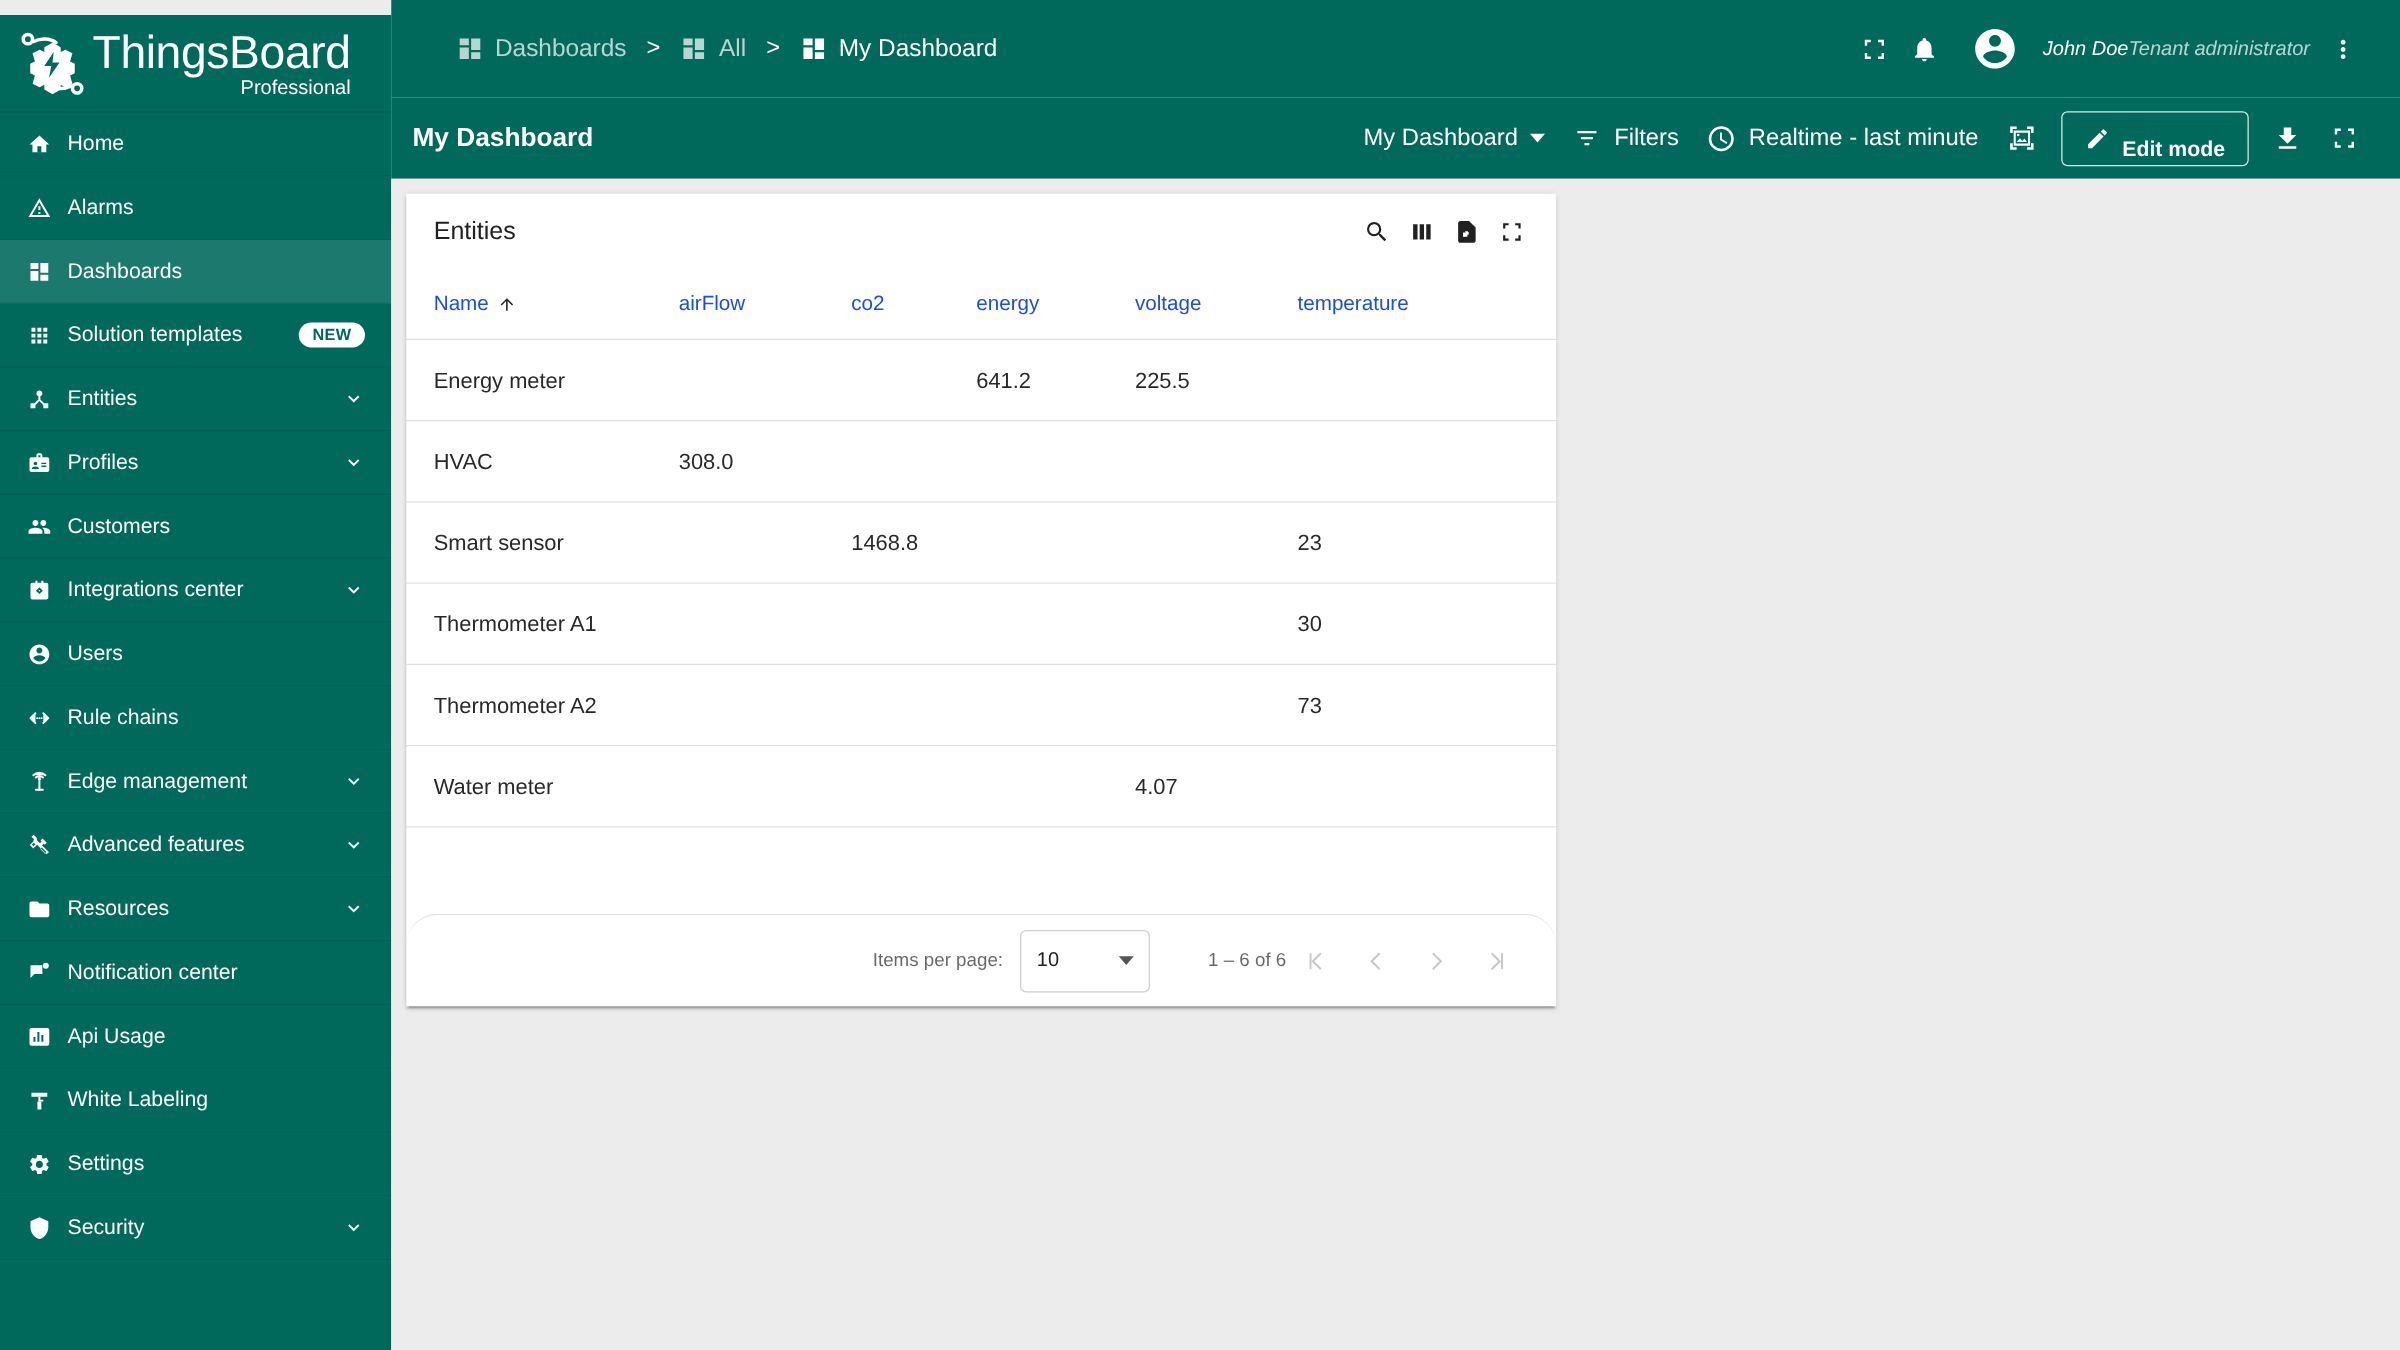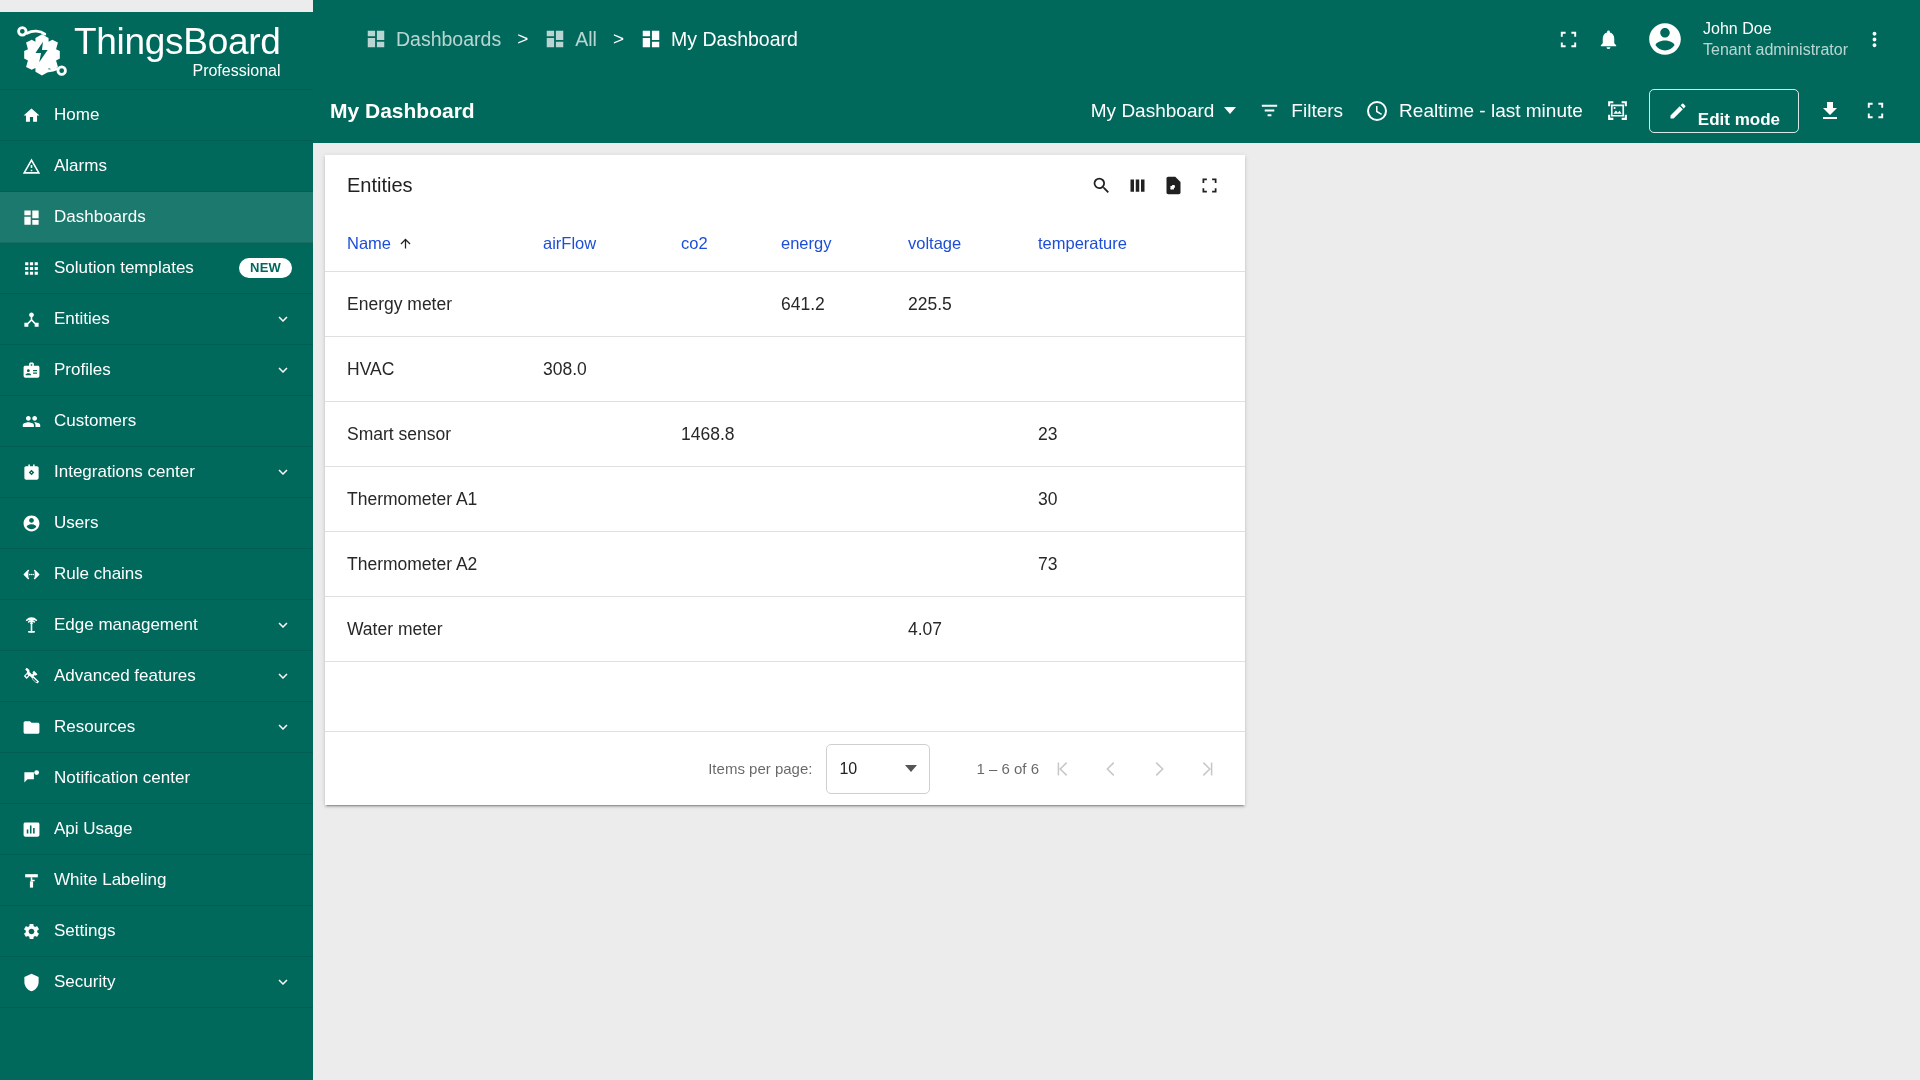--- a/index.html
+++ b/index.html
@@ -54,21 +54,21 @@
   .crumb .c-ico svg { width: 22px; height: 22px; fill: currentColor; display: block; }
   .crumb .c-label { font-size: 19.5px; margin-left: 9px; white-space: nowrap; }
   .crumb.dim { color: rgba(255,255,255,0.72); }
   .crumb-sep { font-size: 19px; color: #fff; margin: 0 16px; }
   .top-right { margin-left: auto; display: flex; align-items: center; }
   .ibtn { width: 40px; height: 40px; display: flex; align-items: center; justify-content: center; cursor: pointer; color: #fff; }
   .ibtn svg { width: 23px; height: 23px; fill: currentColor; display: block; }
   .user { display: flex; align-items: center; margin-left: 18px; margin-right: 6px; cursor: pointer; }
   .avatar { width: 38px; height: 38px; flex: none; }
   .avatar svg { width: 38px; height: 38px; fill: #fff; display: block; }
-  .user-text { margin-left: 19px; display: flex; flex-direction: column; line-height: 21px; }
+  .user-text { margin-left: 19px; display: flex; line-height: 21px; font-style: italic; }
   .user-name { font-size: 16px; color: #fff; }
   .user-role { font-size: 16px; color: rgba(255,255,255,0.72); }
 
   
   .dtoolbar {
     position: absolute; left: 313px; top: 78px; right: 0; height: 65px;
     background: #00695c; color: #fff; display: flex; align-items: center; padding: 0 22px 0 17px;
   }
   .dtitle { font-size: 21px; font-weight: 700; }
   .dt-right { margin-left: auto; display: flex; align-items: center; }
@@ -103,21 +103,21 @@
   .tbody-row { height: 65px; border-bottom: 1px solid rgba(0,0,0,0.12); }
   .tbody-row .cell { font-size: 17.5px; color: #282828; }
   .c-name { width: 196px; } .c-air { width: 138px; } .c-co2 { width: 100px; }
   .c-energy { width: 127px; } .c-voltage { width: 130px; } .c-temp { flex: 1; }
   .sort-ico { width: 15px; height: 15px; margin-left: 7px; }
   .sort-ico svg { width: 15px; height: 15px; fill: #212121; display: block; }
   .filler { flex: 1; }
 
   .paginator {
     height: 74px; border-top: 1px solid rgba(0,0,0,0.12);
-    display: flex; align-items: center; justify-content: flex-end; padding-right: 14px;
+    display: flex; align-items: center; justify-content: flex-end; padding-right: 24px; border-radius: 25px;
   }
   .pg-label { font-size: 15px; color: #00000099; }
   .pg-select {
     width: 104px; height: 50px; border: 1px solid #cfcfcf; border-radius: 5px;
     display: flex; align-items: center; padding: 0 12px; margin-left: 14px; cursor: pointer;
   }
   .pg-select .val { font-size: 16px; color: #212121; }
   .pg-select .tri { margin-left: auto; width: 0; height: 0; border-left: 6px solid transparent;
     border-right: 6px solid transparent; border-top: 7px solid #555; }
   .pg-range { font-size: 15px; color: #00000099; margin-left: 46px; }

